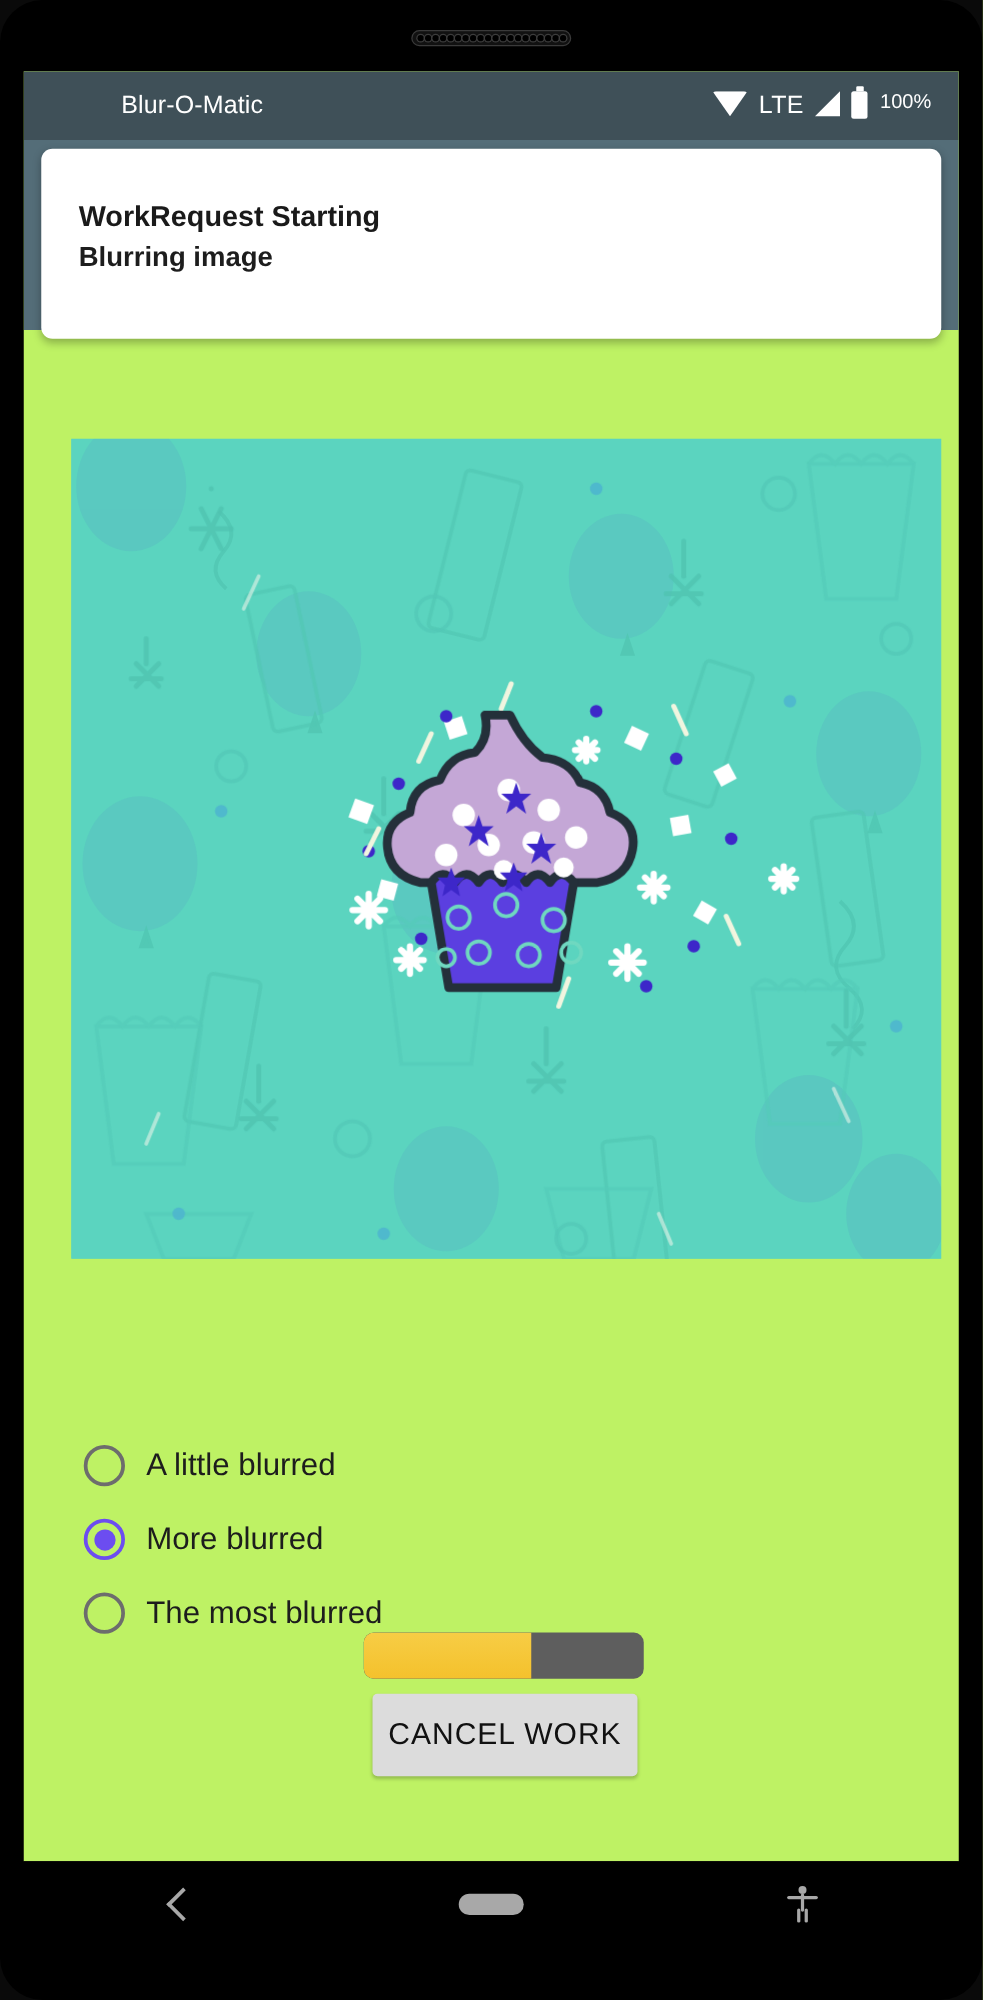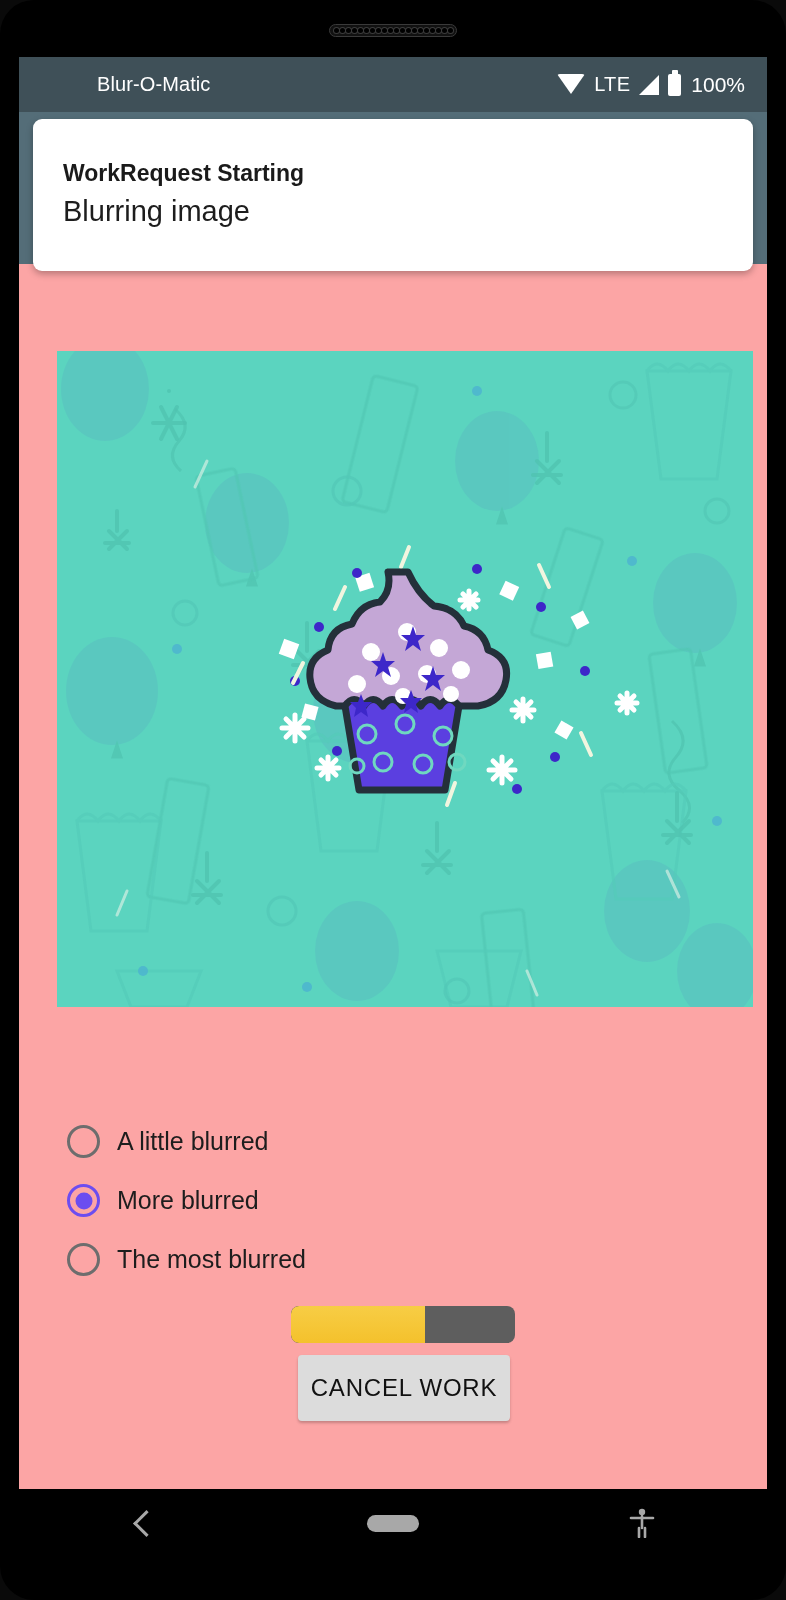--- a/index.html
+++ b/index.html
@@ -52,21 +52,21 @@
     box-shadow: 0 0 0 1px #3c3c3c;
   }
 
   
   #screen {
     position: absolute;
     left: 19px;
     top: 57px;
     width: 748px;
     height: 1432px;
-    background: #fca5a5;
+    background: #bef264;
     overflow: hidden;
   }
 
   
   #status-bar {
     position: absolute;
     left: 0; top: 0;
     width: 748px; height: 55px;
     background: #3f5058;
     display: flex;
@@ -78,21 +78,20 @@
   #app-title {
     font-size: 20px;
     font-weight: 400;
     letter-spacing: .1px;
     color: #ffffff;
     white-space: nowrap;
   }
   #status-icons {
     margin-left: auto;
     display: flex;
-    align-items: center;
     gap: 9px;
   }
   .wifi-glyph {
     width: 0; height: 0;
     border-left: 14px solid transparent;
     border-right: 14px solid transparent;
     border-top: 20px solid #ffffff;
     border-radius: 3px;
     margin-bottom: 1px;
   }
@@ -109,21 +108,21 @@
     border-radius: 2px;
   }
   .battery-glyph:before {
     content: "";
     position: absolute;
     top: -4px; left: 3.5px;
     width: 6px; height: 4px;
     background: #ffffff;
     border-radius: 1px 1px 0 0;
   }
-  .battery-text { font-size: 21px; color: #fff; margin-left: 1px; }
+  .battery-text { font-size: 16px; color: #fff; margin-left: 1px; }
 
   
   #toolbar-band {
     position: absolute;
     left: 0; top: 55px;
     width: 748px; height: 152px;
     background: #546d78;
   }
 
   
@@ -139,22 +138,22 @@
     box-sizing: border-box;
     padding: 38px 0 16px 30px;
   }
   #notif-title {
     font-size: 23px;
     font-weight: bold;
     color: #1a1a1a;
     line-height: 1.45;
   }
   #notif-body {
-    font-size: 29px;
-    font-weight: 400;
+    font-size: 22px;
+    font-weight: 700;
     color: #1d1d1d;
     line-height: 1.45;
   }
 
   
   #image-frame {
     position: absolute;
     left: 38px;
     top: 294px;
     width: 696px;
@@ -174,20 +173,21 @@
     font-size: 34px;
     font-weight: 400;
     color: #1a1a1a;
     letter-spacing: .2px;
   }
   .radio-row {
     position: absolute;
     left: 48px;
     display: flex;
     align-items: center;
+    margin-top: 31px;
   }
   #radio-row-0 { top: 1068px; }
   #radio-row-1 { top: 1127px; }
   #radio-row-2 { top: 1186px; }
   .radio-mark {
     width: 33px; height: 33px;
     border-radius: 50%;
     box-sizing: border-box;
     border: 3px solid #6d6d6d;
     flex: 0 0 auto;

